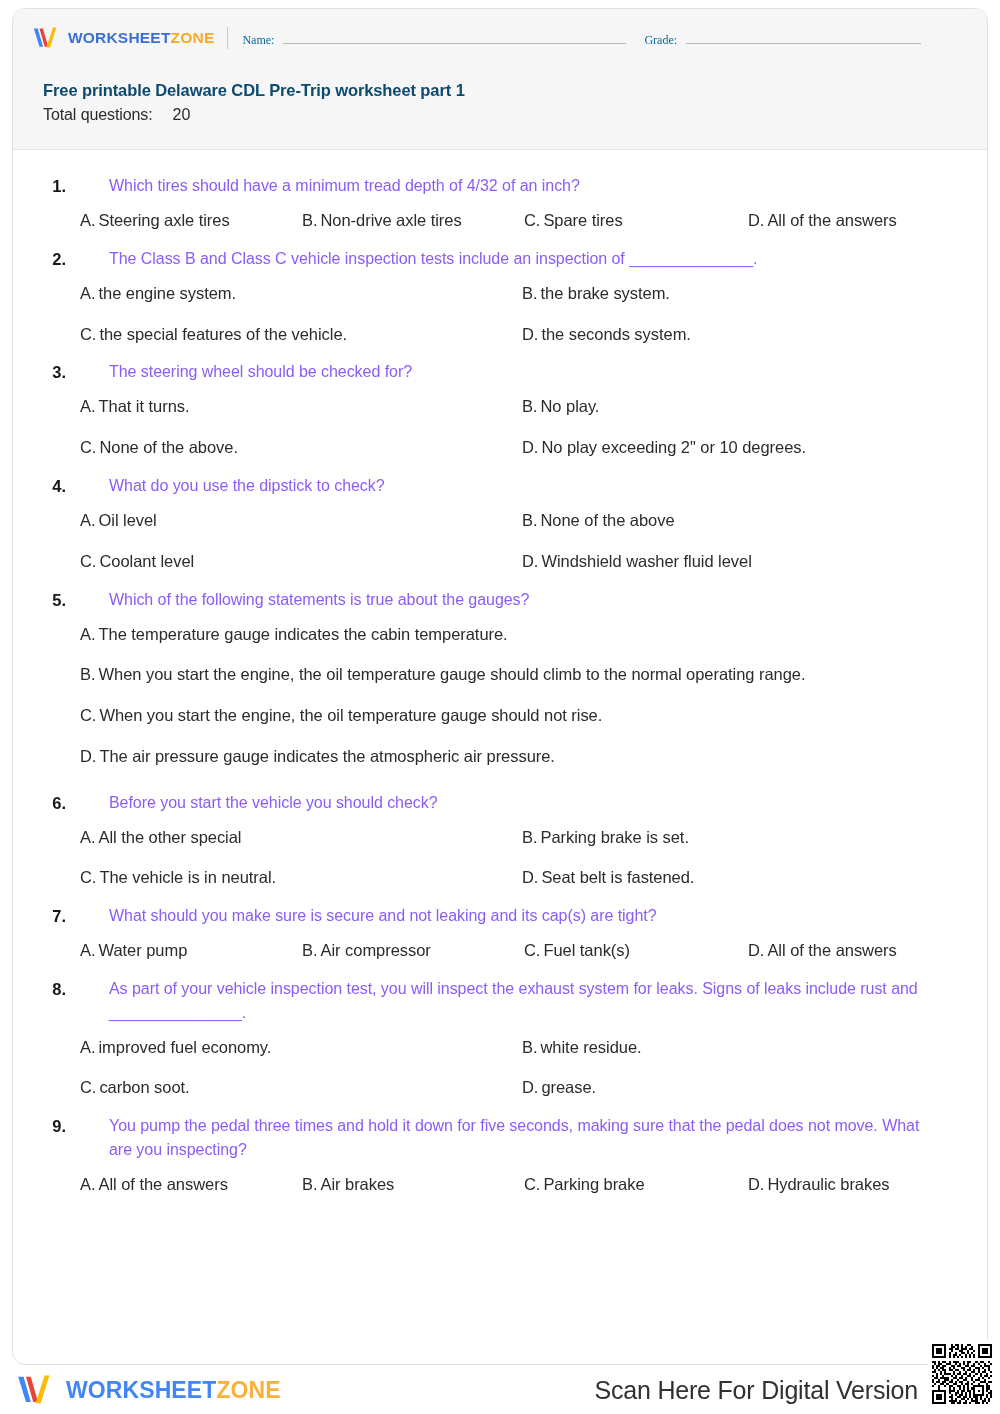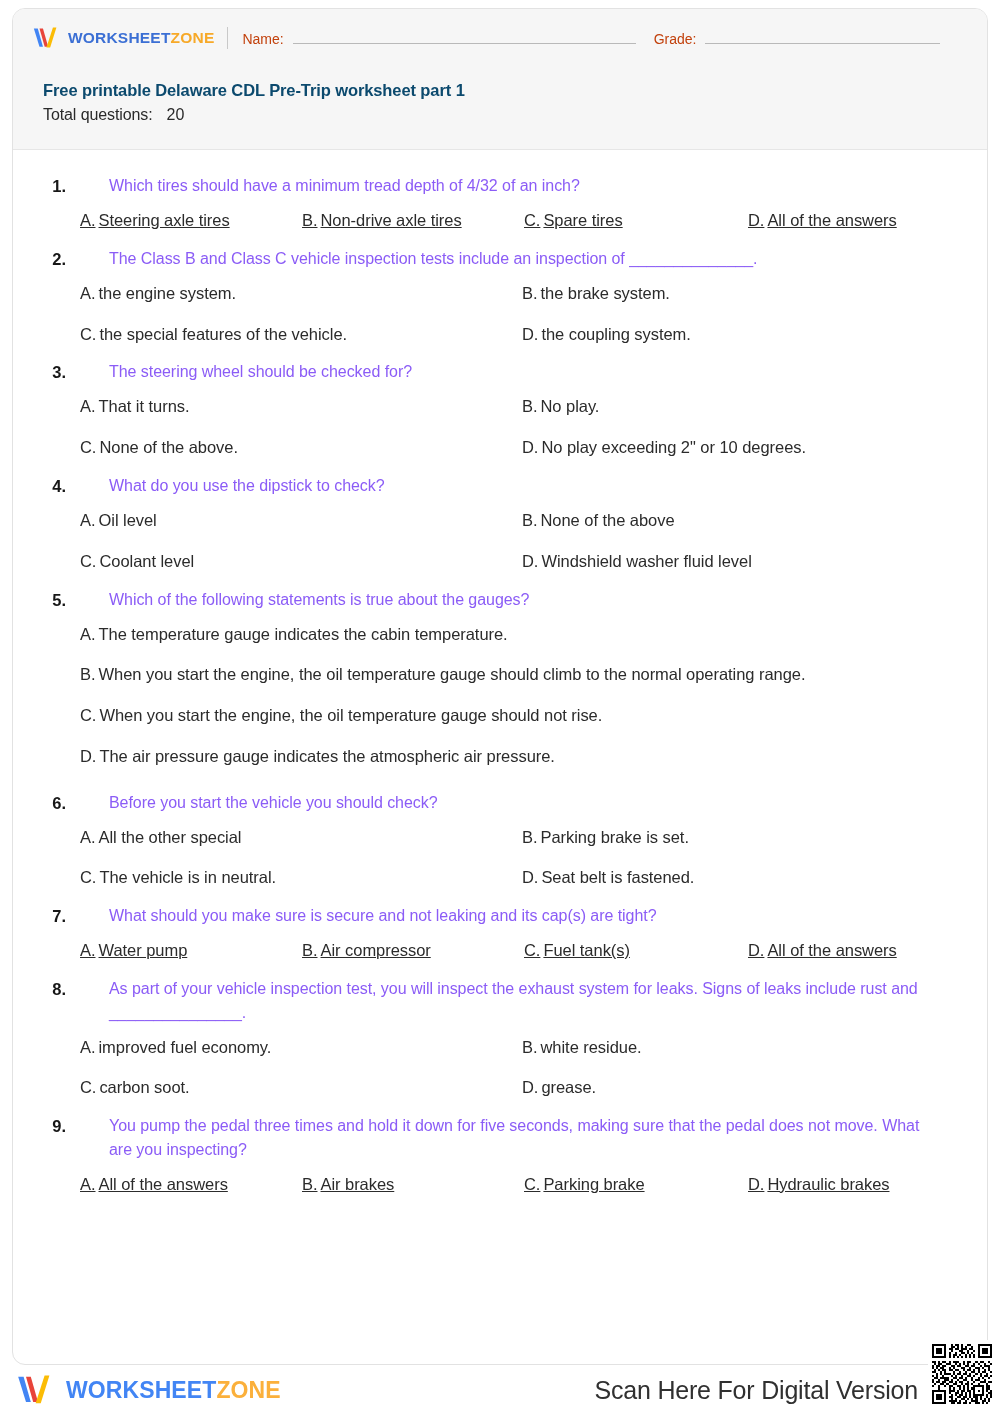--- a/index.html
+++ b/index.html
@@ -75,23 +75,24 @@
     margin: 0 14px 0 13px;
     flex: 0 0 auto;
   }
 
   .field {
     display: flex;
     align-items: baseline;
     flex: 0 0 auto;
   }
   .field-label {
-    font-size: 14px;
-    color: #c2410c;
+    font-size: 12px;
+    color: #0369a1;
     white-space: nowrap;
+    font-family: Liberation Serif, serif;
   }
   .field-rule {
     border-bottom: 1px solid #b9b9b9;
     height: 15px;
     margin-left: 9px;
   }
   .field-name .field-rule { width: 343px; }
   .field-grade { margin-left: 18px; }
   .field-grade .field-rule { width: 235px; }
 
@@ -104,21 +105,21 @@
     color: #0c4a6e;
     line-height: 1.45;
     letter-spacing: -0.1px;
   }
   .sheet-subtitle {
     font-size: 16px;
     color: #2a2a2a;
     line-height: 1.55;
     letter-spacing: -0.1px;
   }
-  .sheet-subtitle .count { margin-left: 14px; }
+  .sheet-subtitle .count { margin-left: 20px; }
 
   
   .sheet-body {
     padding: 24px 30px 0 30px;
   }
 
   .question {
     margin-bottom: 14px;
   }
 
@@ -148,21 +149,20 @@
   }
 
   .q-options {
     margin-top: 9px;
     padding-left: 37px;
   }
 
   
   .opts-row4 {
     display: flex;
-    text-decoration: underline;
   }
   .opts-row4 .opt:nth-child(1) { width: 222px; }
   .opts-row4 .opt:nth-child(2) { width: 222px; }
   .opts-row4 .opt:nth-child(3) { width: 224px; }
   .opts-row4 .opt:nth-child(4) { width: auto; }
 
   
   .opts-grid2 {
     display: grid;
     grid-template-columns: 442px 1fr;
@@ -294,21 +294,21 @@
       </div>
       <div class="question">
         <div class="q-head">
           <div class="q-num">2.</div>
           <div class="q-text">The Class B and Class C vehicle inspection tests include an inspection of ______________.</div>
         </div>
         <div class="q-options opts-grid2">
           <div class="opt"><span class="opt-letter">A.</span><span>the engine system.</span></div>
           <div class="opt"><span class="opt-letter">B.</span><span>the brake system.</span></div>
           <div class="opt"><span class="opt-letter">C.</span><span>the special features of the vehicle.</span></div>
-          <div class="opt"><span class="opt-letter">D.</span><span>the coupling system.</span></div>
+          <div class="opt"><span class="opt-letter">D.</span><span>the seconds system.</span></div>
         </div>
       </div>
       <div class="question">
         <div class="q-head">
           <div class="q-num">3.</div>
           <div class="q-text">The steering wheel should be checked for?</div>
         </div>
         <div class="q-options opts-grid2">
           <div class="opt"><span class="opt-letter">A.</span><span>That it turns.</span></div>
           <div class="opt"><span class="opt-letter">B.</span><span>No play.</span></div>

